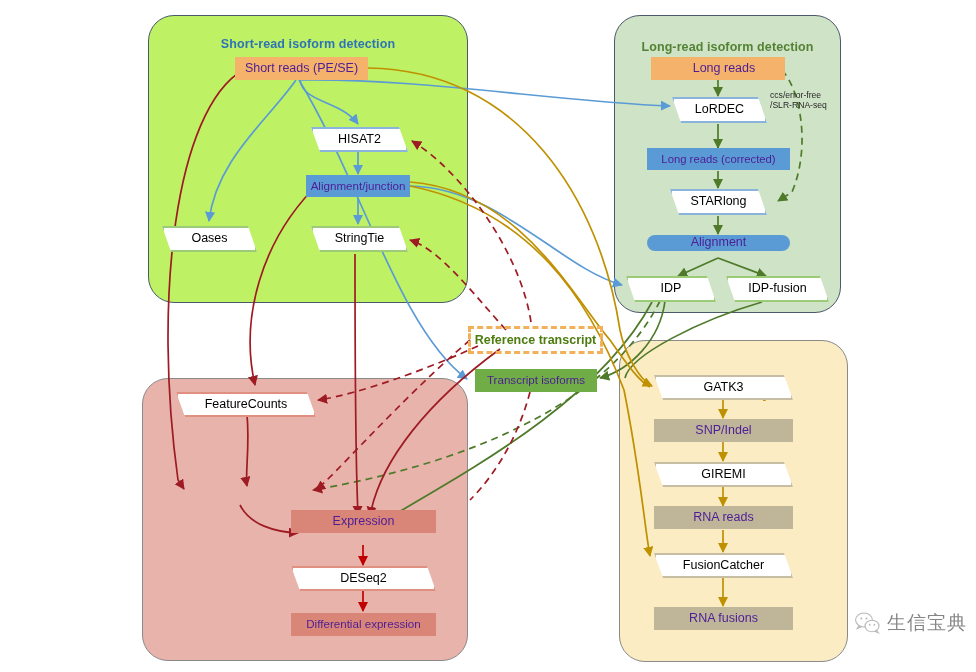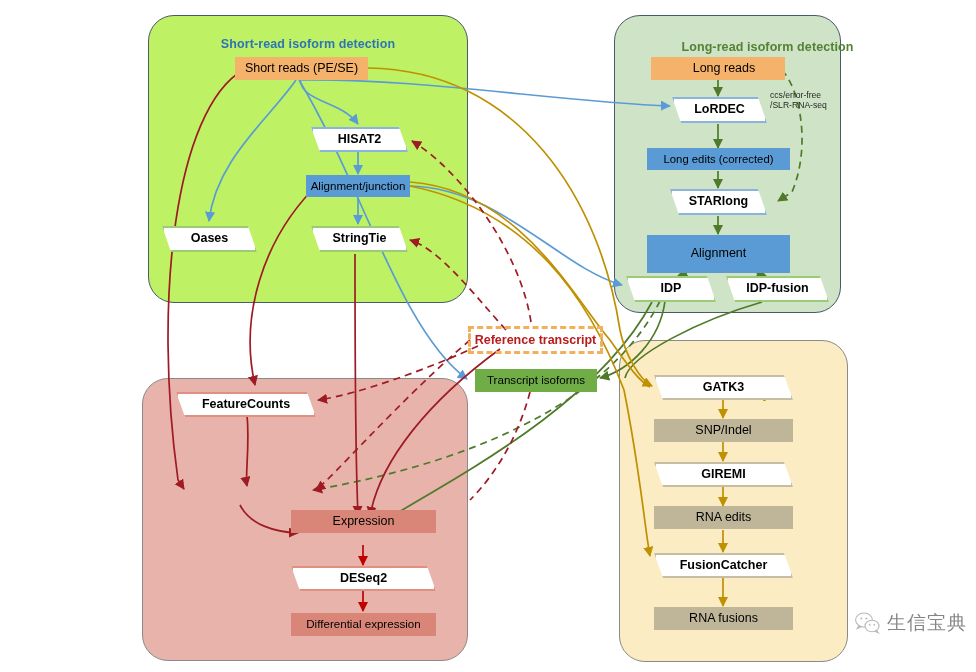--- a/index.html
+++ b/index.html
@@ -28,21 +28,21 @@
     font-size:12.5px;
     letter-spacing:.1px;
   }
   #panel-short{
     left:148px;top:15px;width:320px;height:288px;
     background:#bef264;border:1.4px solid #4a5a6a;
   }
   #panel-short .panel-title{top:21px;color:#2e74b5;}
   #panel-long{
     left:614px;top:15px;width:227px;height:298px;
-    background:#cfe3c7;border:1.4px solid #4a5a6a;padding-left:40px;
+    background:#cfe3c7;border:1.4px solid #4a5a6a;
   }
   #panel-long .panel-title{top:24px;color:#548235;}
   #panel-expr{
     left:142px;top:378px;width:326px;height:283px;
     background:#e8b3ab;border:1.4px solid #8a8a8a;
   }
   #panel-var{
     left:619px;top:340px;width:229px;height:322px;
     background:#fcecc4;border:1.4px solid #8a8a8a;
   }
@@ -53,47 +53,47 @@
     position:absolute;
     box-sizing:border-box;
     display:flex;align-items:center;justify-content:center;
     text-align:center;
     font-size:12.5px;
     line-height:1.1;
     white-space:nowrap;
     z-index:6;
   }
   
-  .data-box{color:#000000;font-weight:normal;}
+  .data-box{color:#4c1d95;font-weight:normal;}
   .orange{background:#f5b26b;}
   .blue  {background:#5b9bd5;}
   .green {background:#70ad47;}
   .red   {background:#d98678;}
   .khaki {background:#bfb69a;}
 
   
   .tool{
     background:#ffffff;
     color:#000000;
-    font-weight:bold;
+    font-weight:normal;
     border-width:2.4px;border-style:solid;
     clip-path:polygon(0 0, calc(100% - 9px) 0, 100% 100%, 9px 100%);
   }
   .tool-blue {border-color:#8ab4dc;}
   .tool-green{border-color:#9ccb78;}
   .tool-red  {border-color:#e09080;}
   .tool-khaki{border-color:#c6bda2;}
 
   
   #node-reference{
     position:absolute;
     left:468px;top:326px;width:129px;height:22px;
     border:3px dashed #f3b05b;
     background:transparent;
-    color:#b91c1c;font-weight:bold;font-size:12.5px;
+    color:#4d7c0f;font-weight:bold;font-size:12.5px;
     display:flex;align-items:center;justify-content:center;
     z-index:7;
   }
 
   .sublabel{
     position:absolute;
     font-size:8.6px;line-height:10px;
     color:#262626;
     z-index:7;
     text-align:left;
@@ -210,25 +210,25 @@
   <div class="node data-box blue" style="left:306px;top:175px;width:104px;height:22px;font-size:11.6px;">Alignment/junction</div>
 
   <div class="node tool tool-green" style="left:162px;top:226px;width:95px;height:26px;">Oases</div>
 
   <div class="node tool tool-green" style="left:311px;top:226px;width:97px;height:26px;">StringTie</div>
 
   <div class="node data-box orange" style="left:651px;top:57px;width:134px;height:23px;padding-left:12px;">Long reads</div>
 
   <div class="node tool tool-blue" style="left:672px;top:97px;width:95px;height:26px;">LoRDEC</div>
 
-  <div class="node data-box blue" style="left:647px;top:148px;width:143px;height:22px;font-size:11.3px;">Long edits (corrected)</div>
+  <div class="node data-box blue" style="left:647px;top:148px;width:143px;height:22px;font-size:11.3px;">Long reads (corrected)</div>
 
   <div class="node tool tool-blue" style="left:670px;top:189px;width:97px;height:26px;">STARlong</div>
 
-  <div class="node data-box blue" style="left:647px;top:235px;width:143px;height:38px;">Alignment</div>
+  <div class="node data-box blue" style="left:647px;top:235px;width:143px;height:16px;border-radius:10px;">Alignment</div>
 
   <div class="node tool tool-green" style="left:626px;top:276px;width:90px;height:26px;">IDP</div>
 
   <div class="node tool tool-green" style="left:726px;top:276px;width:103px;height:26px;">IDP-fusion</div>
 
   <div class="sublabel" style="left:770px;top:90px;width:80px;">
     <div>ccs/error-free</div>
     <div>/SLR-RNA-seq</div>
   </div>
 
@@ -244,21 +244,21 @@
   <div class="node tool tool-red" style="left:291px;top:566px;width:145px;height:25px;">DESeq2</div>
 
   <div class="node data-box red" style="left:291px;top:613px;width:145px;height:23px;font-size:11.6px;">Differential expression</div>
 
   <div class="node tool tool-khaki" style="left:654px;top:375px;width:139px;height:25px;">GATK3</div>
 
   <div class="node tool tool-khaki" style="left:654px;top:462px;width:139px;height:25px;">GIREMI</div>
 
   <div class="node data-box khaki" style="left:654px;top:419px;width:139px;height:23px;">SNP/Indel</div>
 
-  <div class="node data-box khaki" style="left:654px;top:506px;width:139px;height:23px;">RNA edits</div>
+  <div class="node data-box khaki" style="left:654px;top:506px;width:139px;height:23px;">RNA reads</div>
 
   <div class="node tool tool-khaki" style="left:654px;top:553px;width:139px;height:25px;">FusionCatcher</div>
 
   <div class="node data-box khaki" style="left:654px;top:607px;width:139px;height:23px;">RNA fusions</div>
 
   <div id="watermark">
     <svg width="26" height="22" viewBox="0 0 26 22">
       <ellipse cx="9" cy="8" rx="8.4" ry="7" fill="none" stroke="#8c8c8c" stroke-width="1.1"></ellipse>
       <path d="M4,13.5 L2.2,16.6 L6,14.8 z" fill="none" stroke="#8c8c8c" stroke-width="1.1"></path>
       <circle cx="6.3" cy="6.4" r="1" fill="#8c8c8c"></circle>

